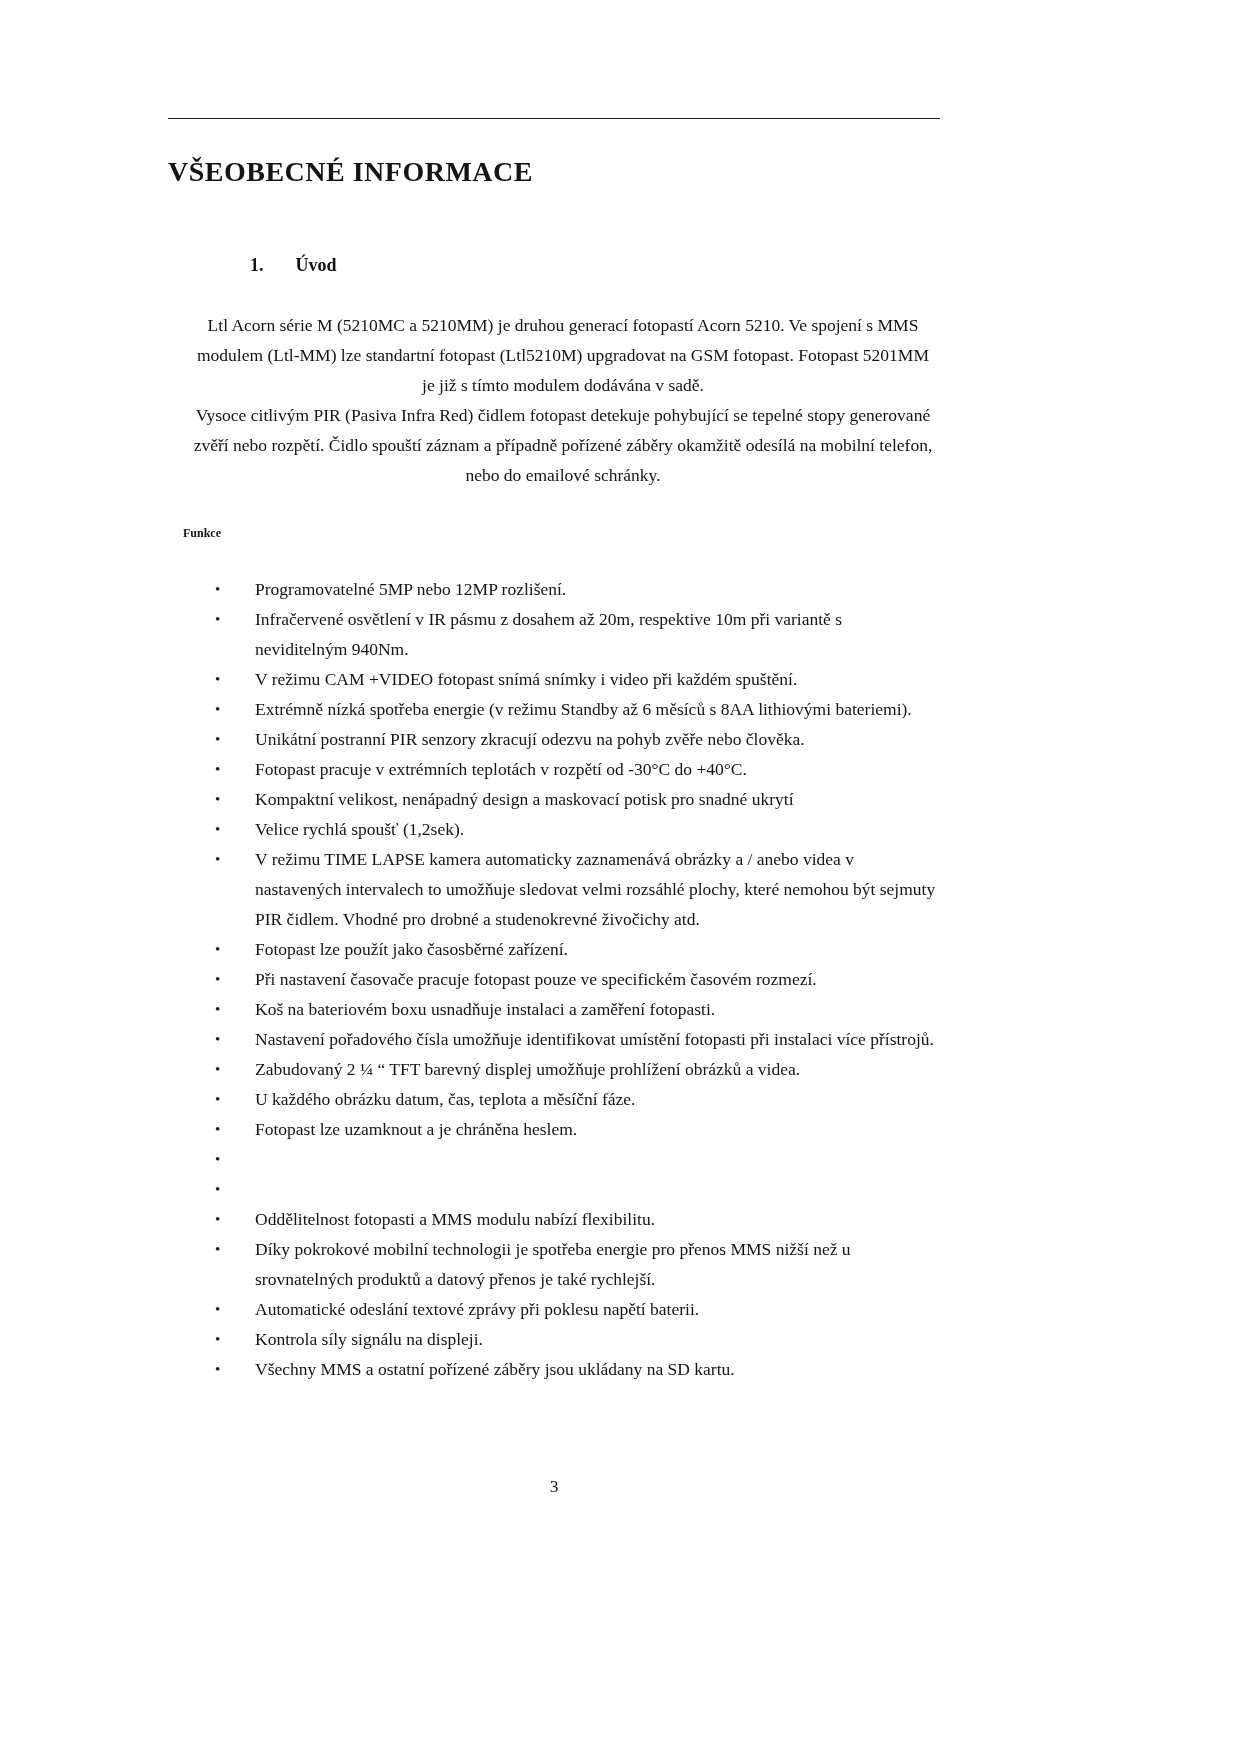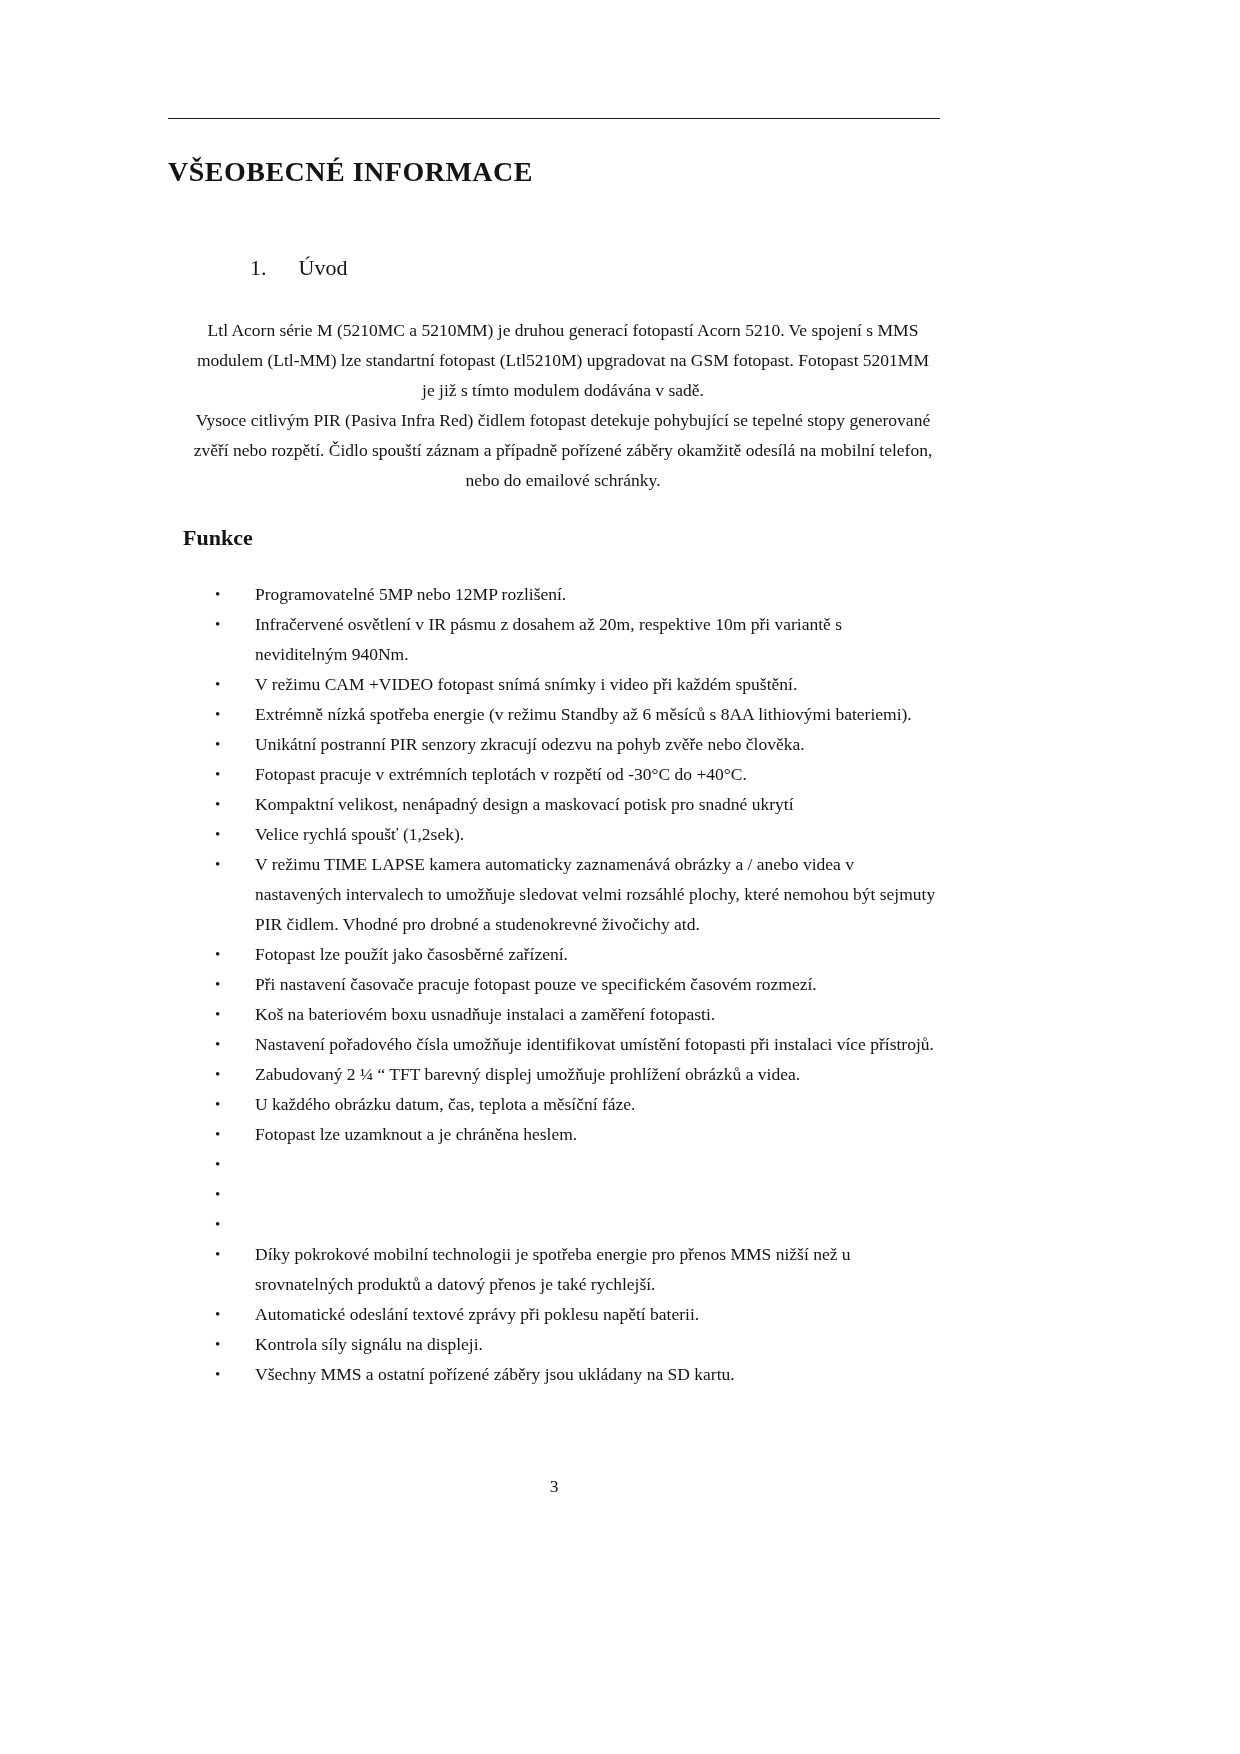--- a/index.html
+++ b/index.html
@@ -33,41 +33,41 @@
   .title {
     margin: 36px 0 0 0;
     text-align: left;
     font-size: 28px;
     font-weight: bold;
     letter-spacing: 0.5px;
     line-height: 1.2;
   }
   .section-heading {
     margin: 66px 0 0 82px;
-    font-size: 22px;
-    font-weight: normal;
+    font-size: 18px;
+    font-weight: bold;
   }
   .section-heading .sec-num {
     display: inline-block;
     margin-right: 32px;
   }
   .body-para {
     margin: 34px 0 0 0;
     padding: 0 4px 0 22px;
     font-size: 17.5px;
     line-height: 30px;
     text-align: center;
   }
   .body-para + .body-para {
     margin-top: 0;
   }
   .features-heading {
     margin: 28px 0 0 0;
     padding-left: 15px;
-    font-size: 22px;
+    font-size: 12px;
     font-weight: bold;
     line-height: 30px;
   }
   .features-list {
     margin: 26px 0 0 0;
     padding: 0;
     list-style: none;
   }
   .features-list li {
     display: flex;
@@ -181,20 +181,21 @@
           <span class="li-text">Fotopast lze uzamknout a je chráněna heslem.</span>
         </li>
         <li>
           <span class="bullet">•</span>
         </li>
         <li>
           <span class="bullet">•</span>
         </li>
         <li>
           <span class="bullet">•</span>
+          <span class="li-text">Oddělitelnost fotopasti a MMS modulu nabízí flexibilitu.</span>
         </li>
         <li>
           <span class="bullet">•</span>
           <span class="li-text">Díky pokrokové mobilní technologii je spotřeba energie pro přenos MMS nižší než u srovnatelných produktů a datový přenos je také rychlejší.</span>
         </li>
         <li>
           <span class="bullet">•</span>
           <span class="li-text">Automatické odeslání textové zprávy při poklesu napětí baterii.</span>
         </li>
         <li>

